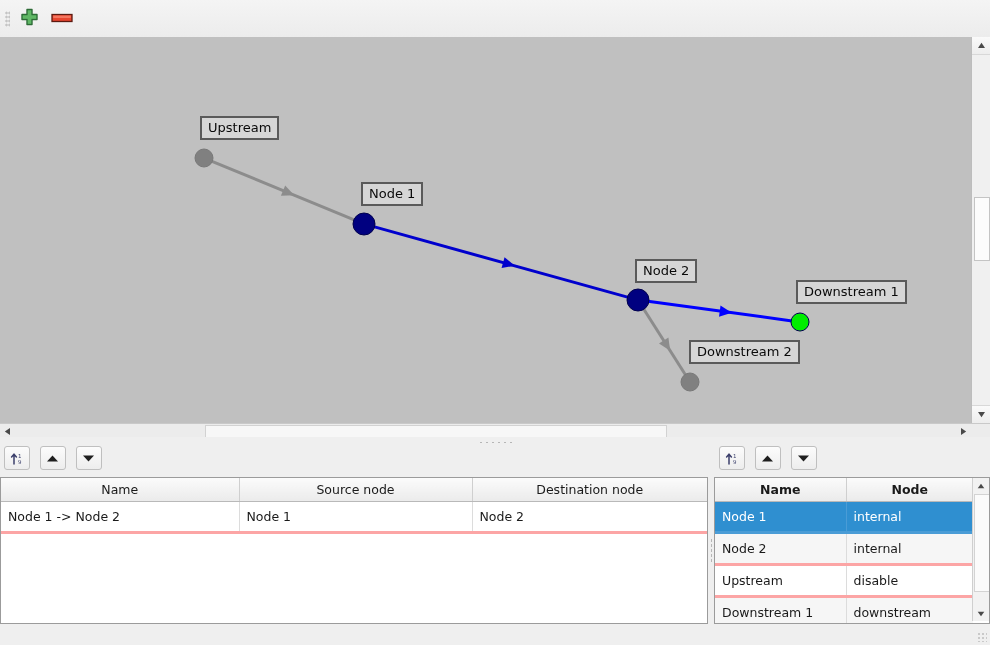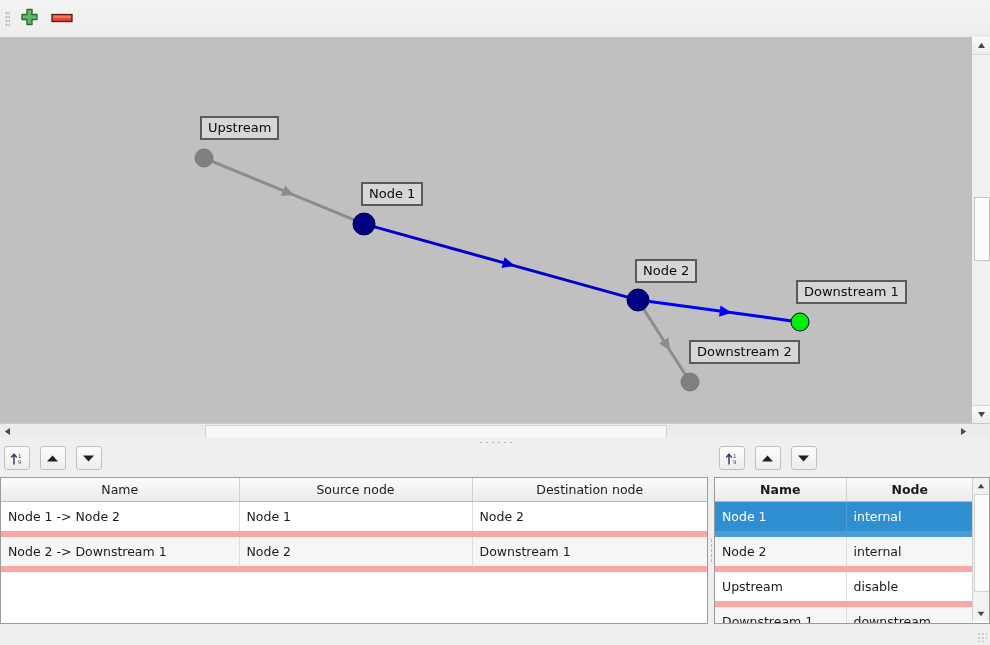--- a/index.html
+++ b/index.html
@@ -107,21 +107,21 @@
     border-right:1px solid #cfcfcf;
     border-bottom:1px solid #b9b9b9;
     height:23px;font-weight:normal;color:#1a1a1a;text-align:center;
     padding:0;
   }
   thead th:last-child{border-right:0;text-align:center;}
   .focused thead th{font-weight:bold;}
   tbody td{
     height:29px;padding:0 0 0 7px;
     border-right:1px solid #dcdcdc;
-    border-bottom:6px solid #fca5a5;
+    border-bottom:3px solid #fca5a5;
     color:#1a1a1a;text-align:left;
     white-space:nowrap;overflow:hidden;text-overflow:ellipsis;
   }
   tbody td:last-child{border-right:0;}
   tbody tr:nth-child(odd) td{background:#ffffff;}
   tbody tr:nth-child(even) td{background:#f6f6f6;}
   tbody tr.selected td{background:#2f8fd0;color:#ffffff;border-right-color:#4a9cd6;border-bottom-color:#4a9cd6;}
 
   
   .tbl-vscroll{
@@ -262,25 +262,20 @@
                 <th>Source node</th>
                 <th>Destination node</th>
               </tr>
             </thead>
           <tbody>
               <tr>
                 <td>Node 1 -&gt; Node 2</td>
                 <td>Node 1</td>
                 <td>Node 2</td>
               </tr>
-              <tr>
-                <td>Node 2 -&gt; Downstream 1</td>
-                <td>Node 2</td>
-                <td>Downstream 1</td>
-              </tr>
             </tbody>
         </table>
       </div>
     </div>
 
     <div class="vsplit">
       <div class="grip"></div>
     </div>
 
     <div class="pane right">

